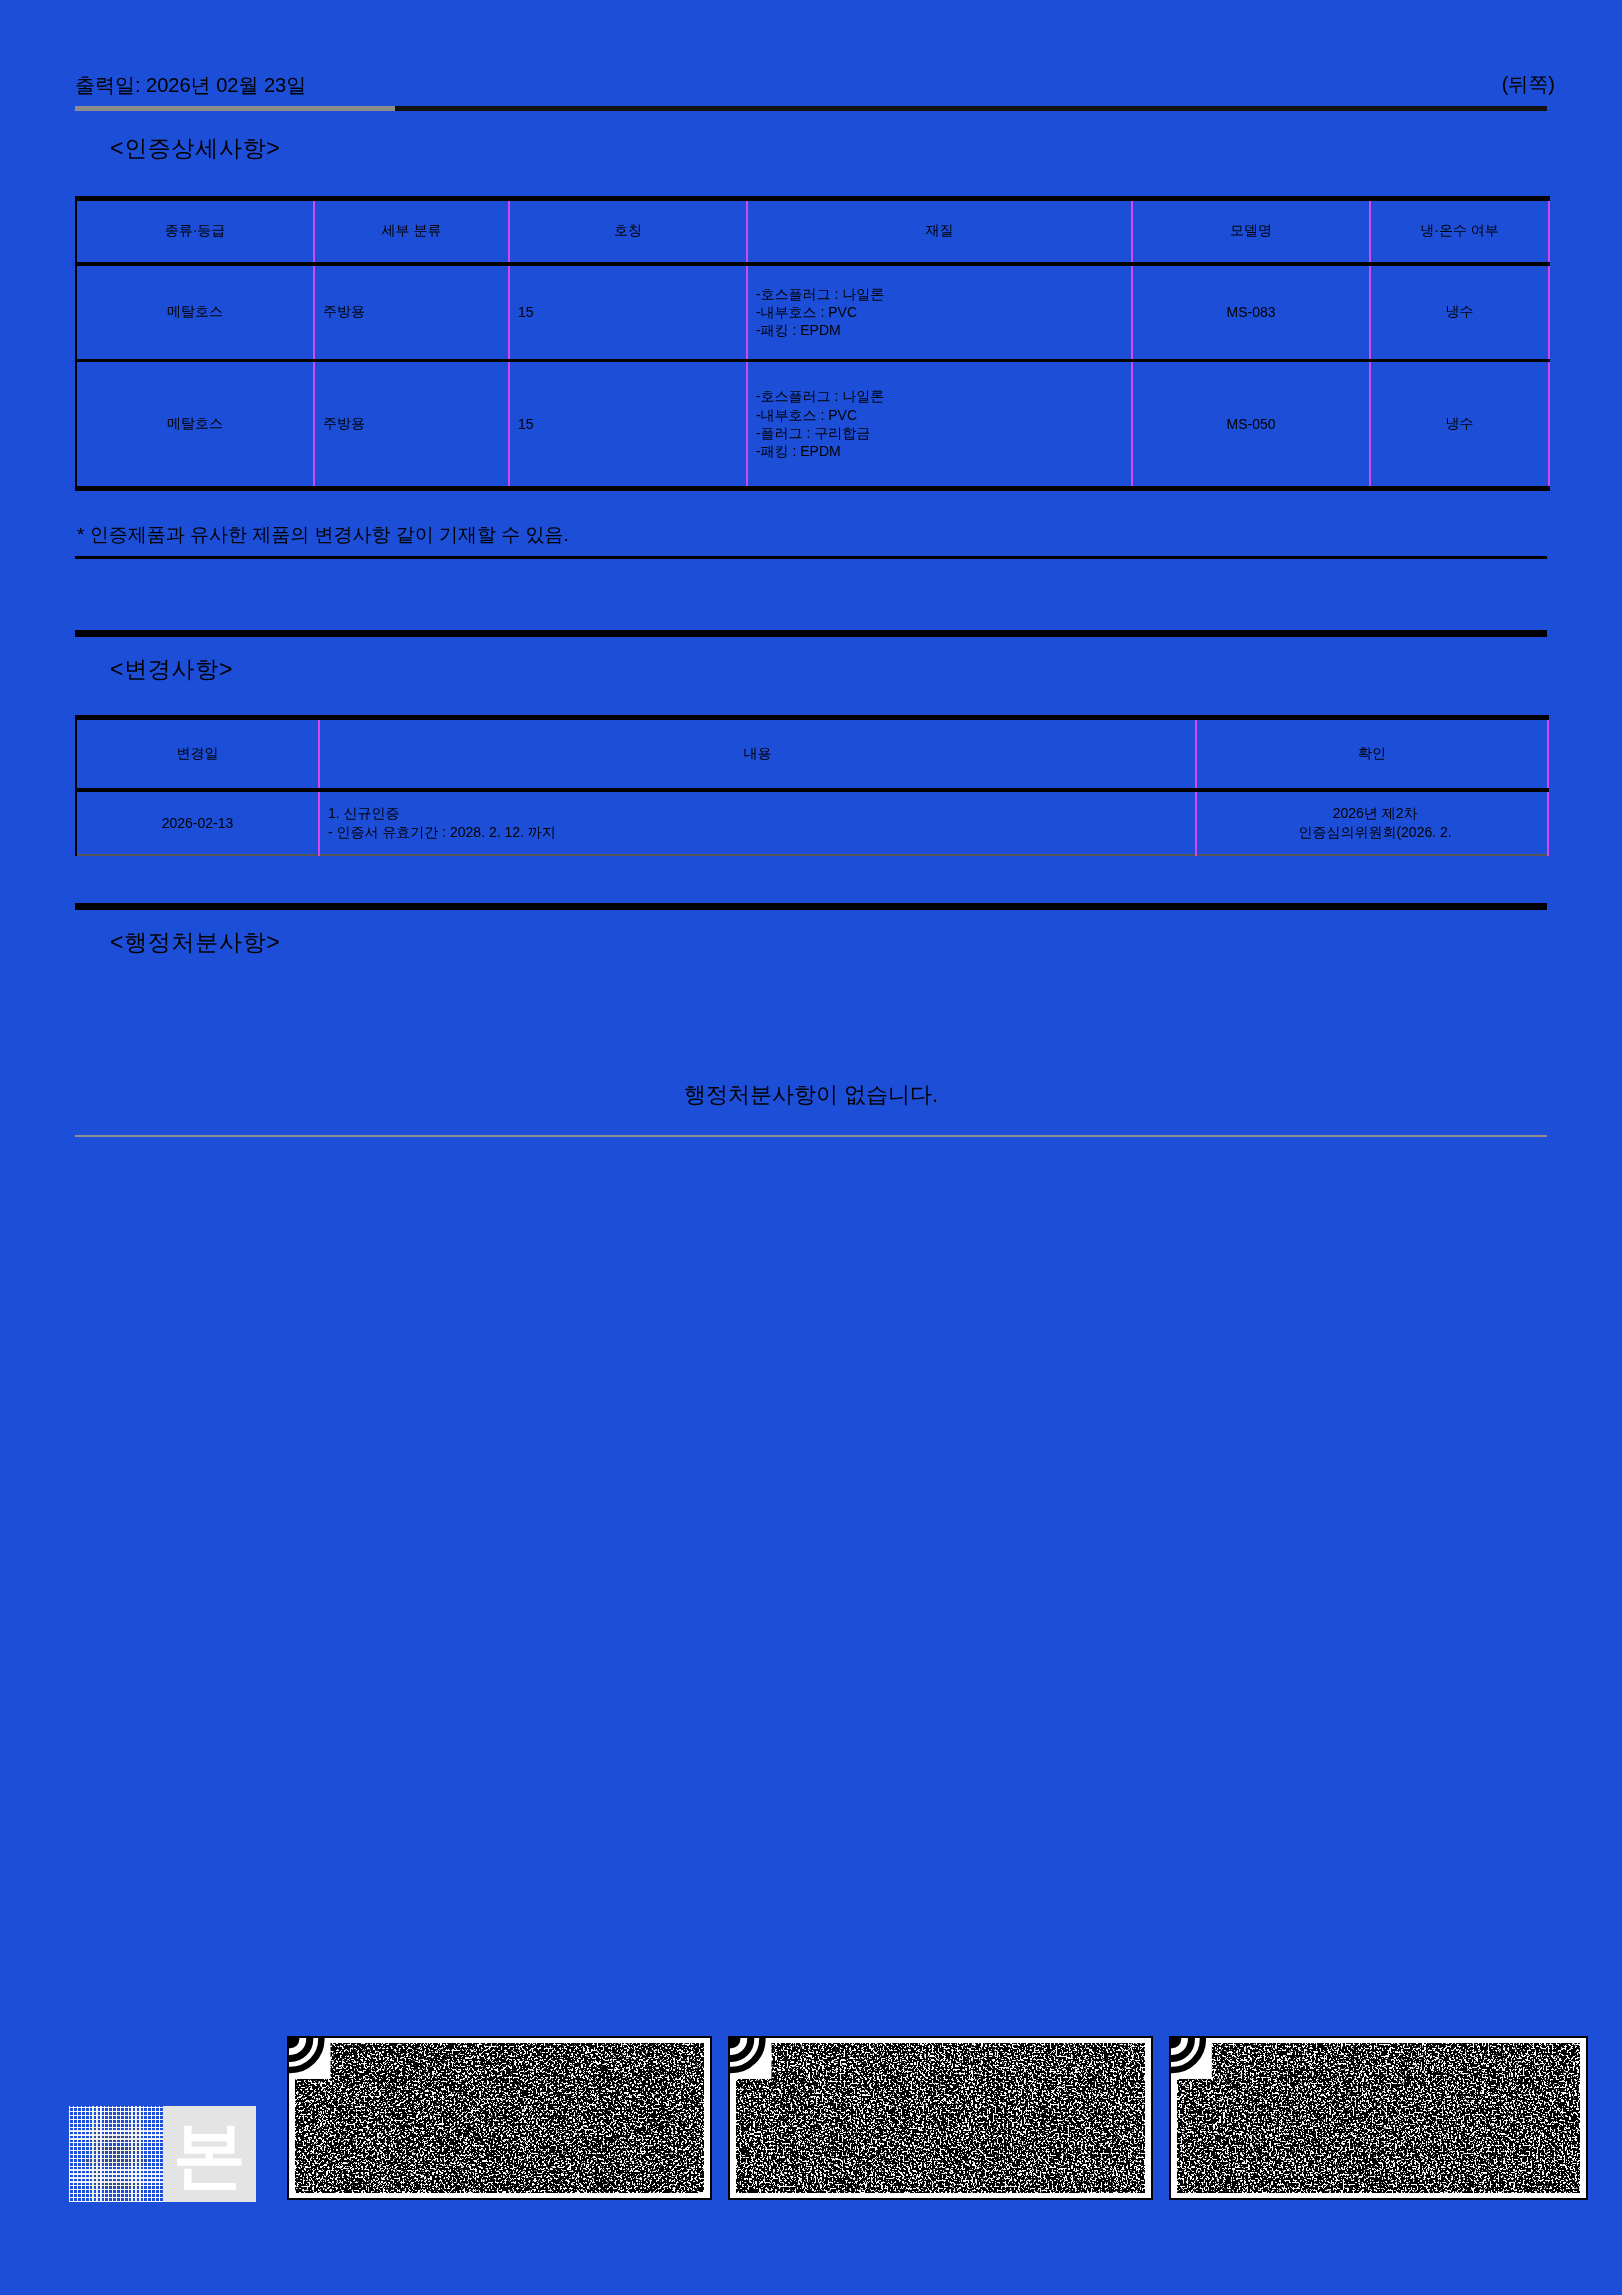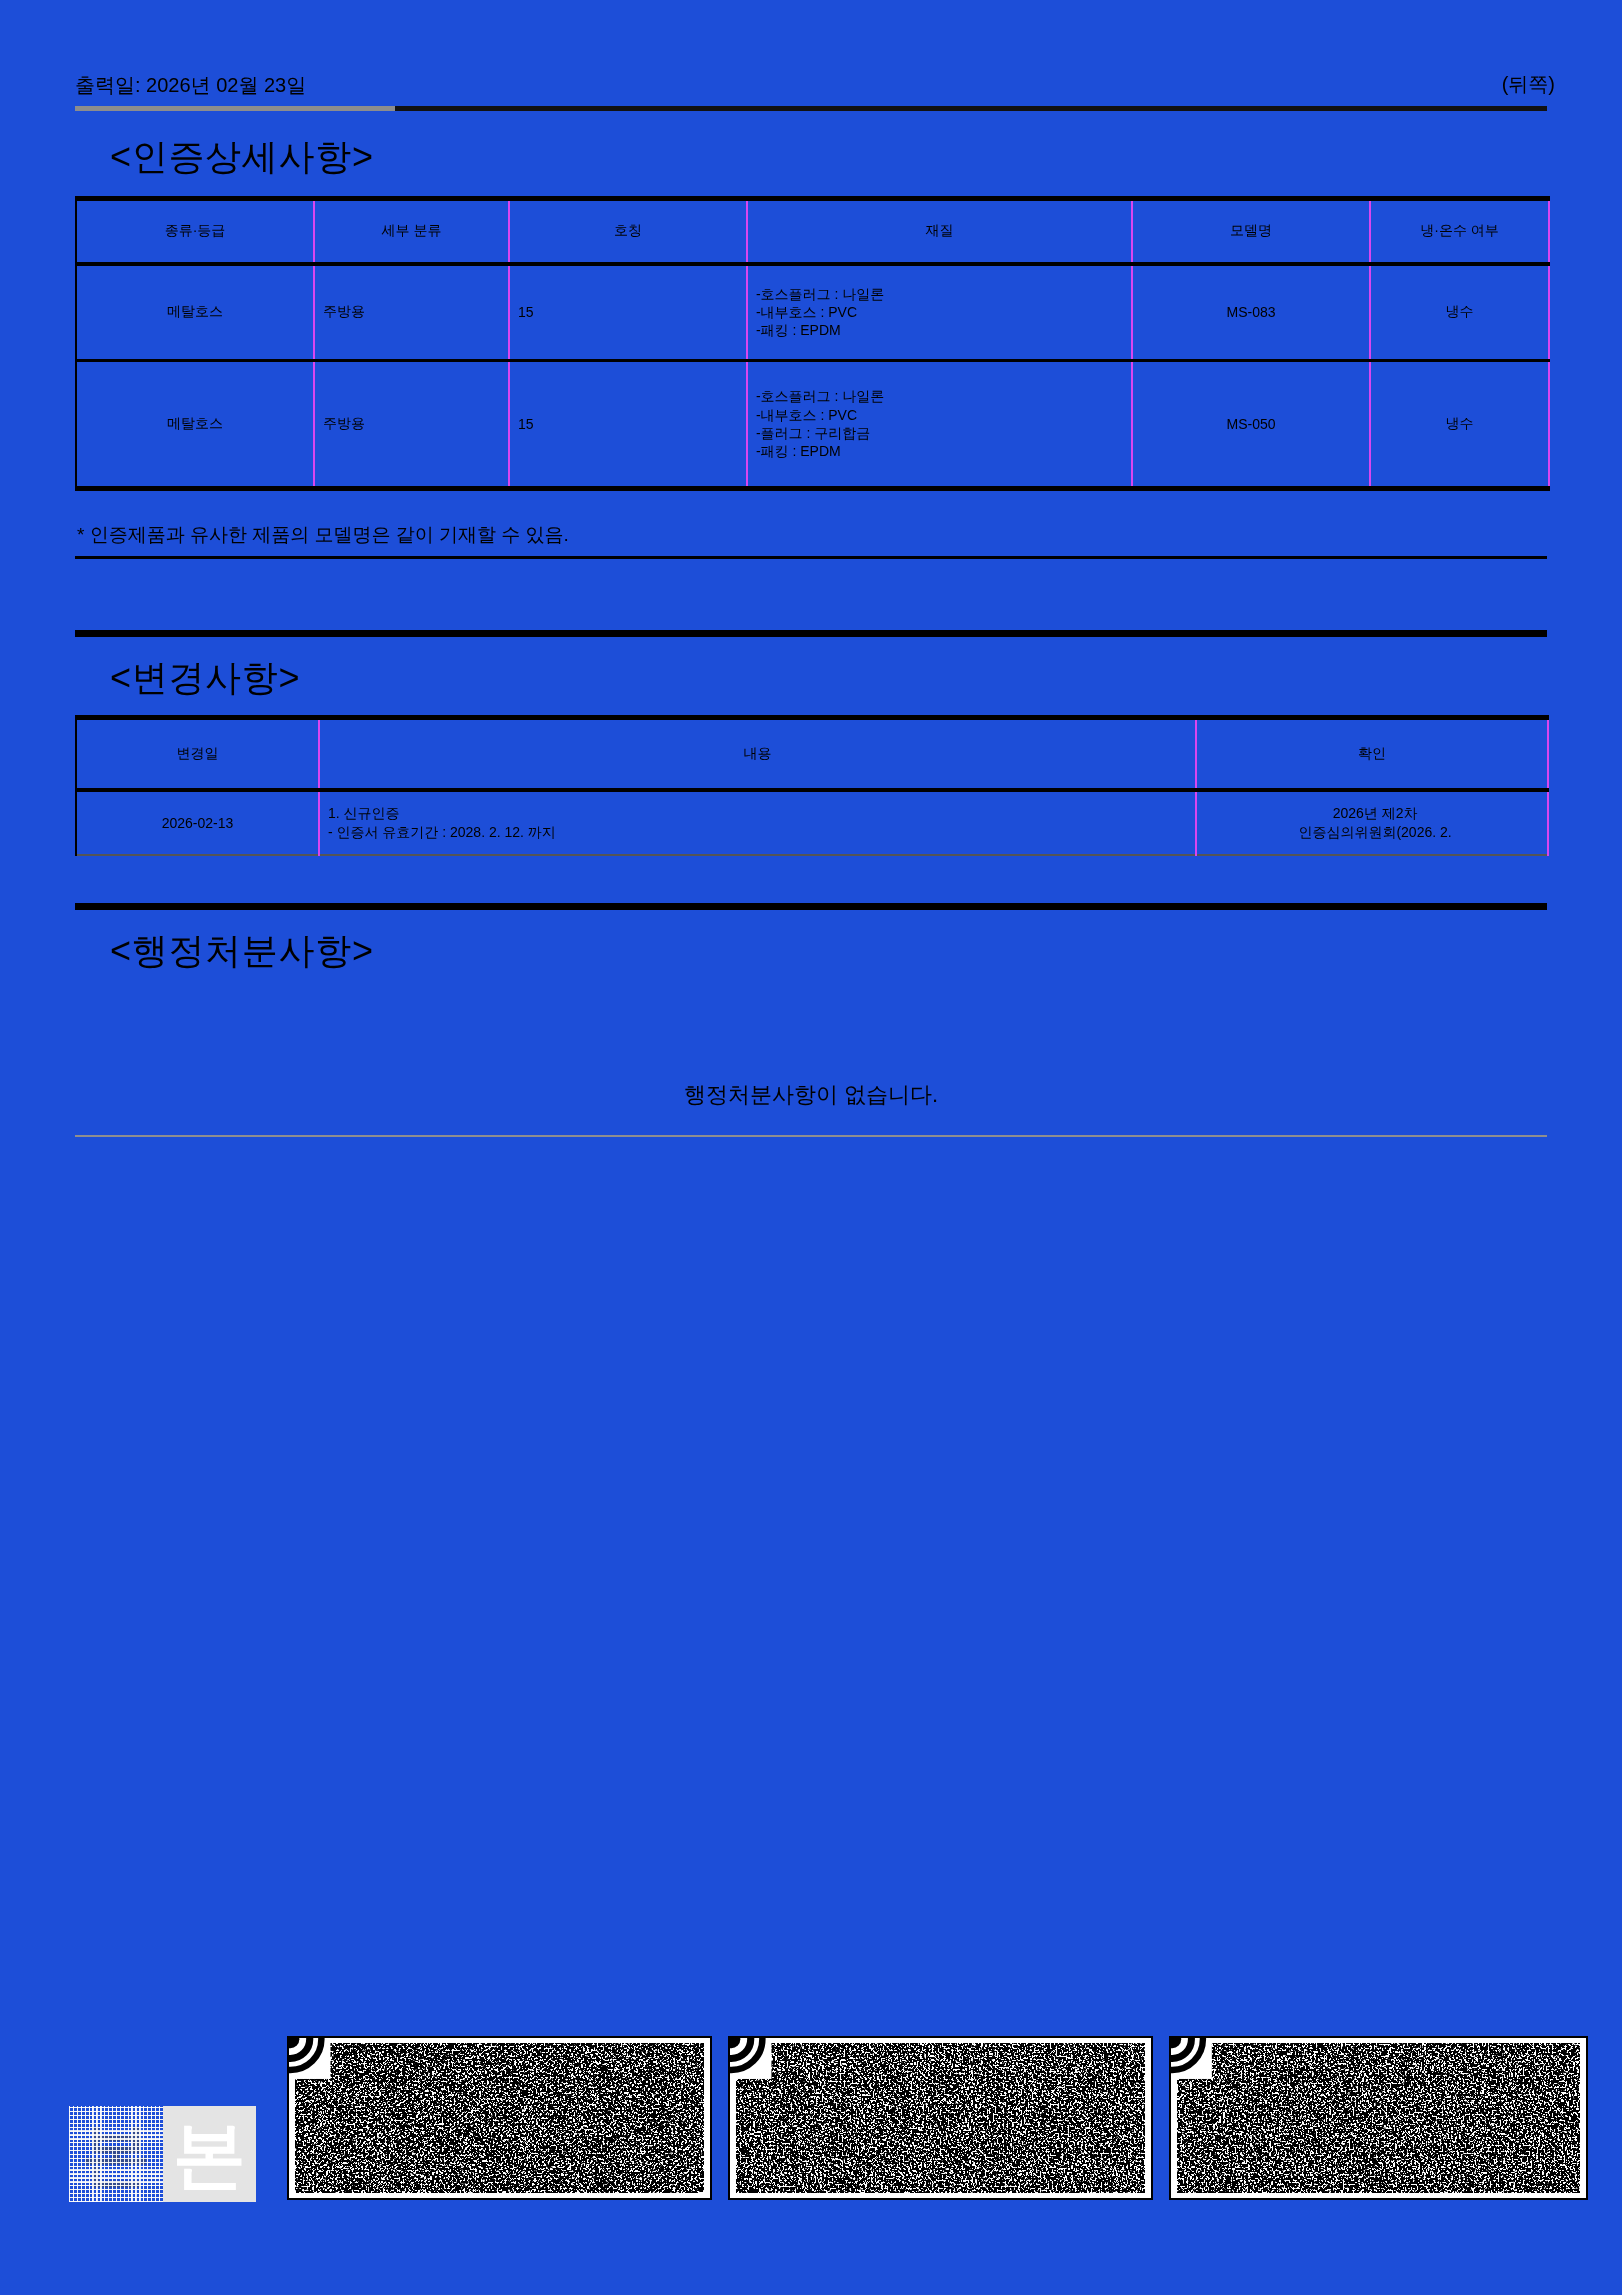--- a/index.html
+++ b/index.html
@@ -8,21 +8,21 @@
     font-family:"Liberation Sans","DejaVu Sans",sans-serif;color:#000;overflow:hidden;
   }
   
   .print-date{position:absolute;left:75px;top:72px;font-size:20px;}
   .side-label{position:absolute;right:68px;top:71px;font-size:20px;}
   .header-rule{
     position:absolute;left:75px;top:106px;width:1472px;height:5.2px;
     background:linear-gradient(to right,#8d8d8d 0 320px,#111 320px 100%);
   }
   
-  .section-heading{position:absolute;left:110px;font-size:36px;font-weight:400;letter-spacing:0.7px;}
+  .section-heading{position:absolute;left:110px;font-size:23px;font-weight:400;letter-spacing:0.7px;}
   .h-cert{top:133px;}
   .h-chg{top:654px;}
   .h-disp{top:927px;}
   
   table{position:absolute;left:75px;border-collapse:collapse;table-layout:fixed;width:1472px;}
   th,td{border-left:2px solid #000;border-right:2px solid #d946ef;font-size:14px;font-weight:400;
         padding:2.6px 7.9px;vertical-align:middle;overflow:hidden;}
   th{text-align:center;}
   .c{text-align:center;}
   .l{text-align:left;}
@@ -117,21 +117,21 @@
         <td class="l pre">-호스플러그 : 나일론
 -내부호스 : PVC
 -플러그 : 구리합금
 -패킹 : EPDM</td>
         <td class="c">MS-050</td>
         <td class="c">냉수</td>
       </tr>
     </tbody>
   </table>
 
-  <div class="footnote">* 인증제품과 유사한 제품의 모델명은 같이 기재할 수 있음.</div>
+  <div class="footnote">* 인증제품과 유사한 제품의 변경사항 같이 기재할 수 있음.</div>
   <div class="footnote-rule"></div>
 
   <div class="section-divider div-chg"></div>
   <div class="section-heading h-chg">&lt;변경사항&gt;</div>
 
   <table class="t2">
     <colgroup>
       <col style="width:243px">
         <col style="width:877px">
         <col style="width:352px">

